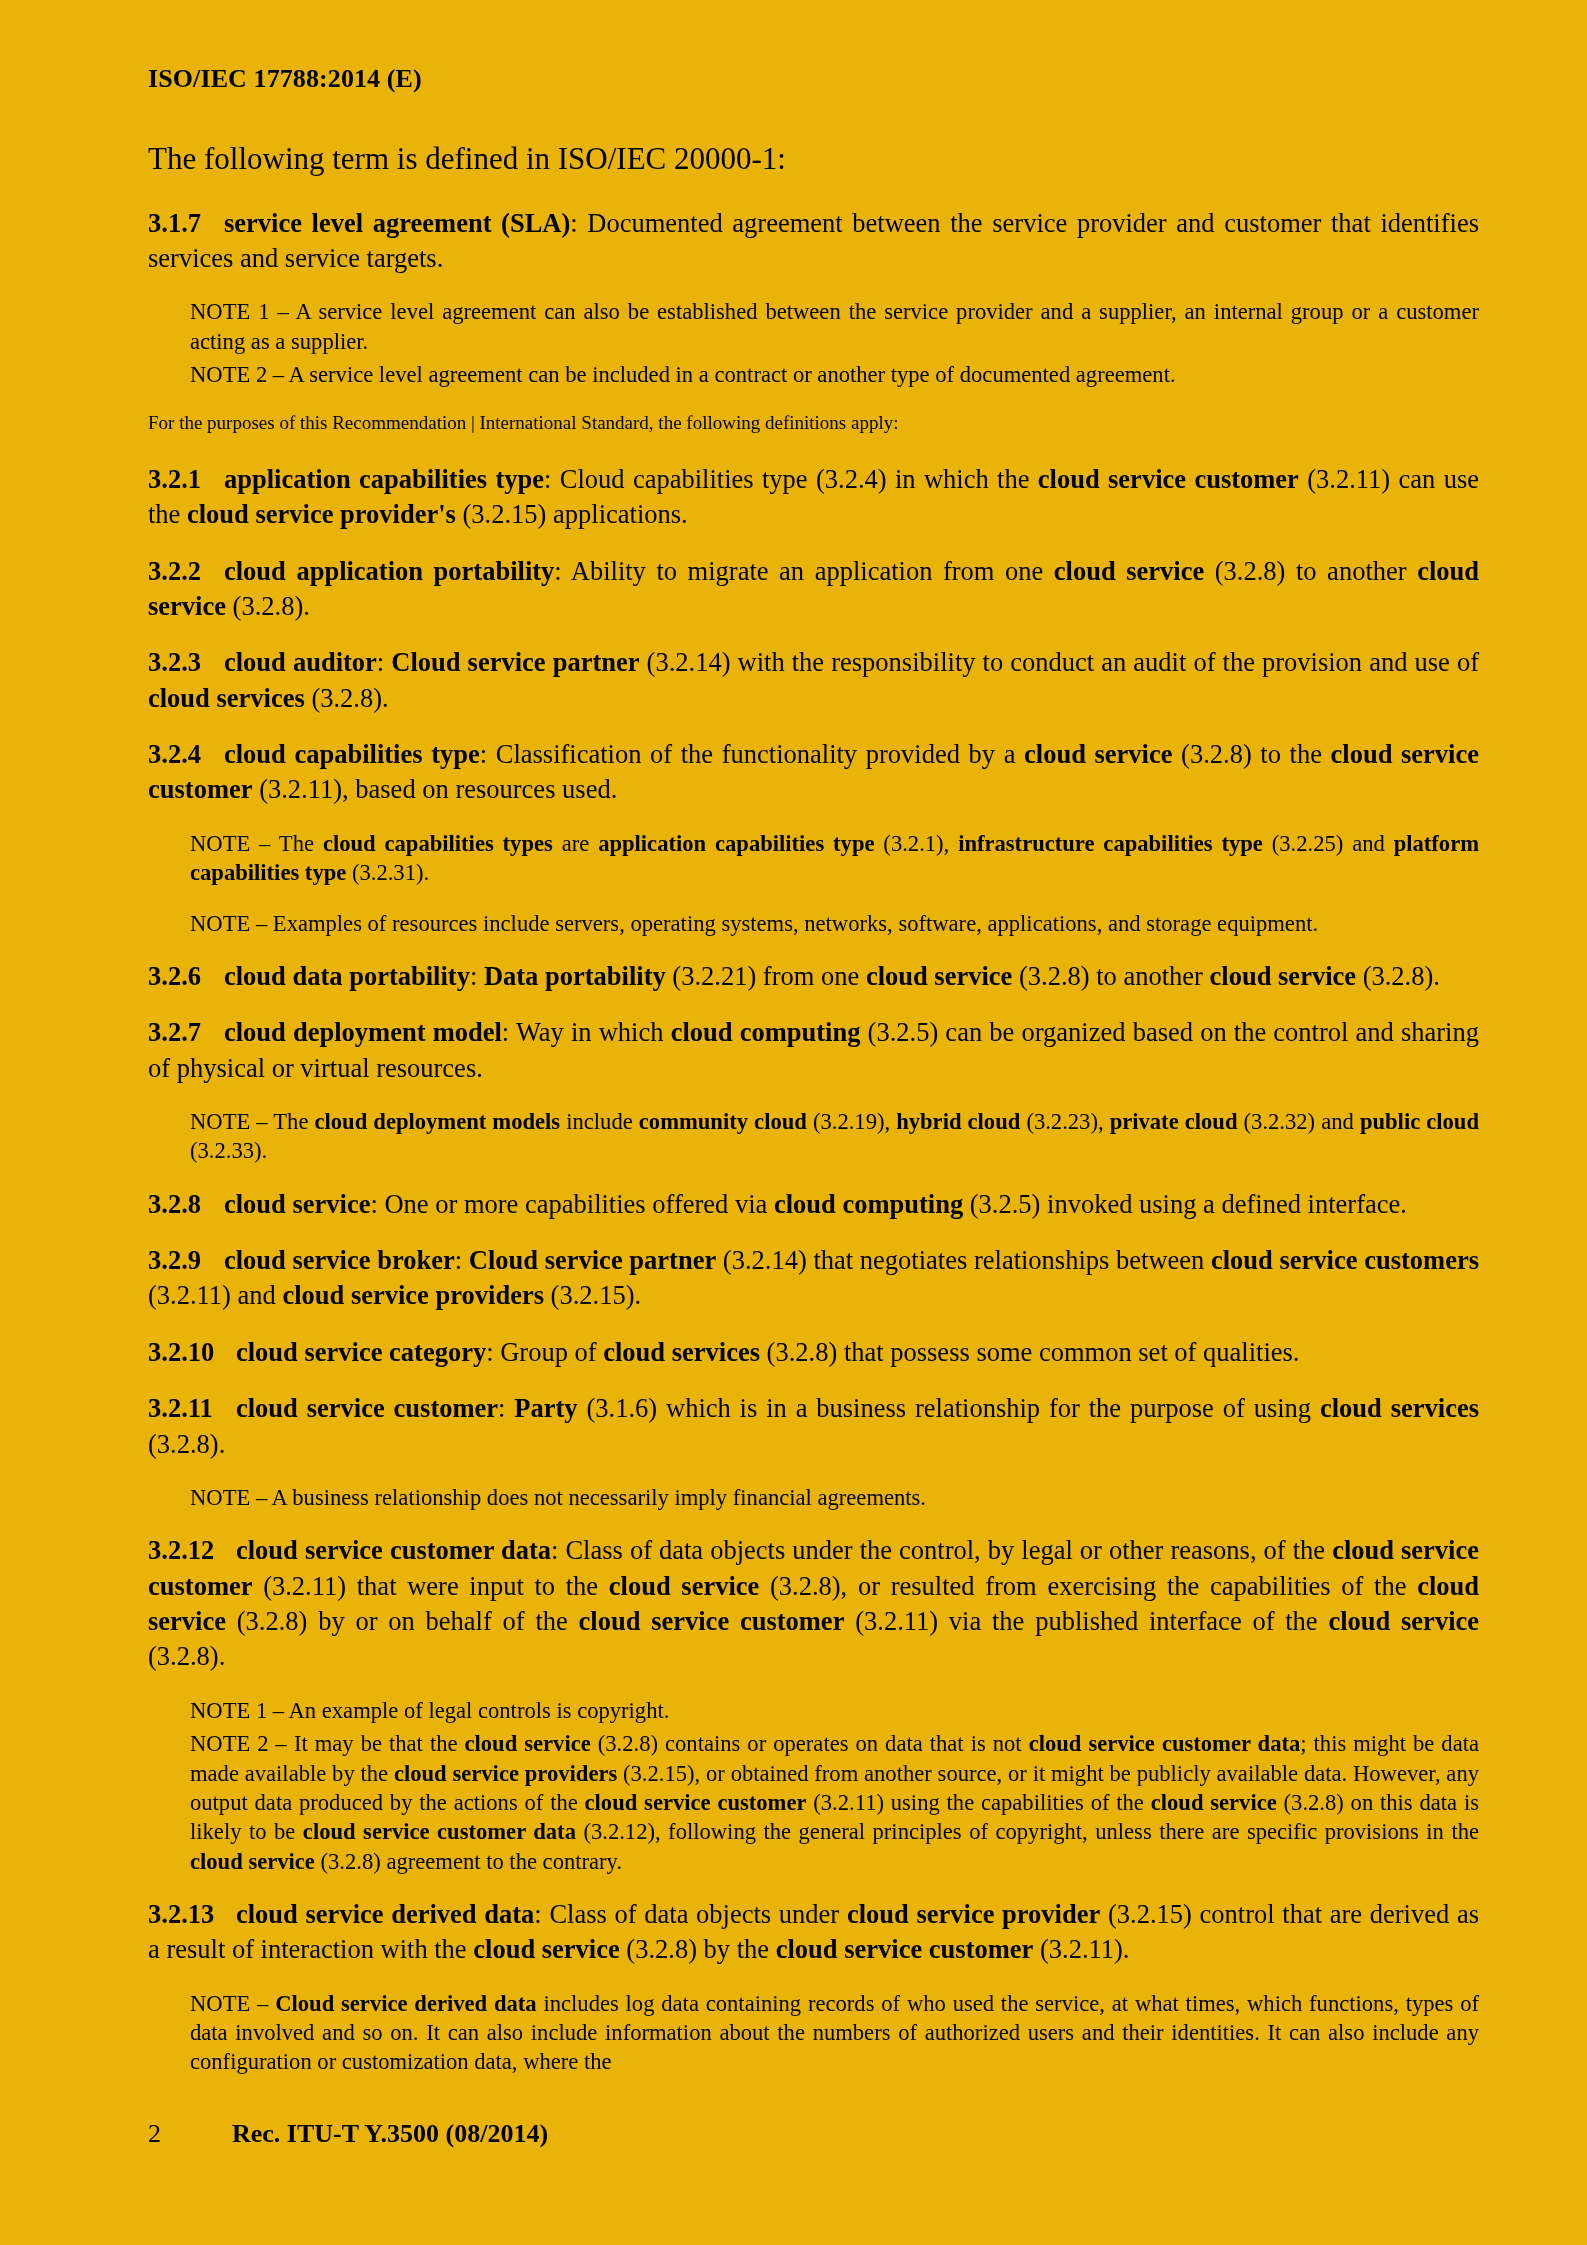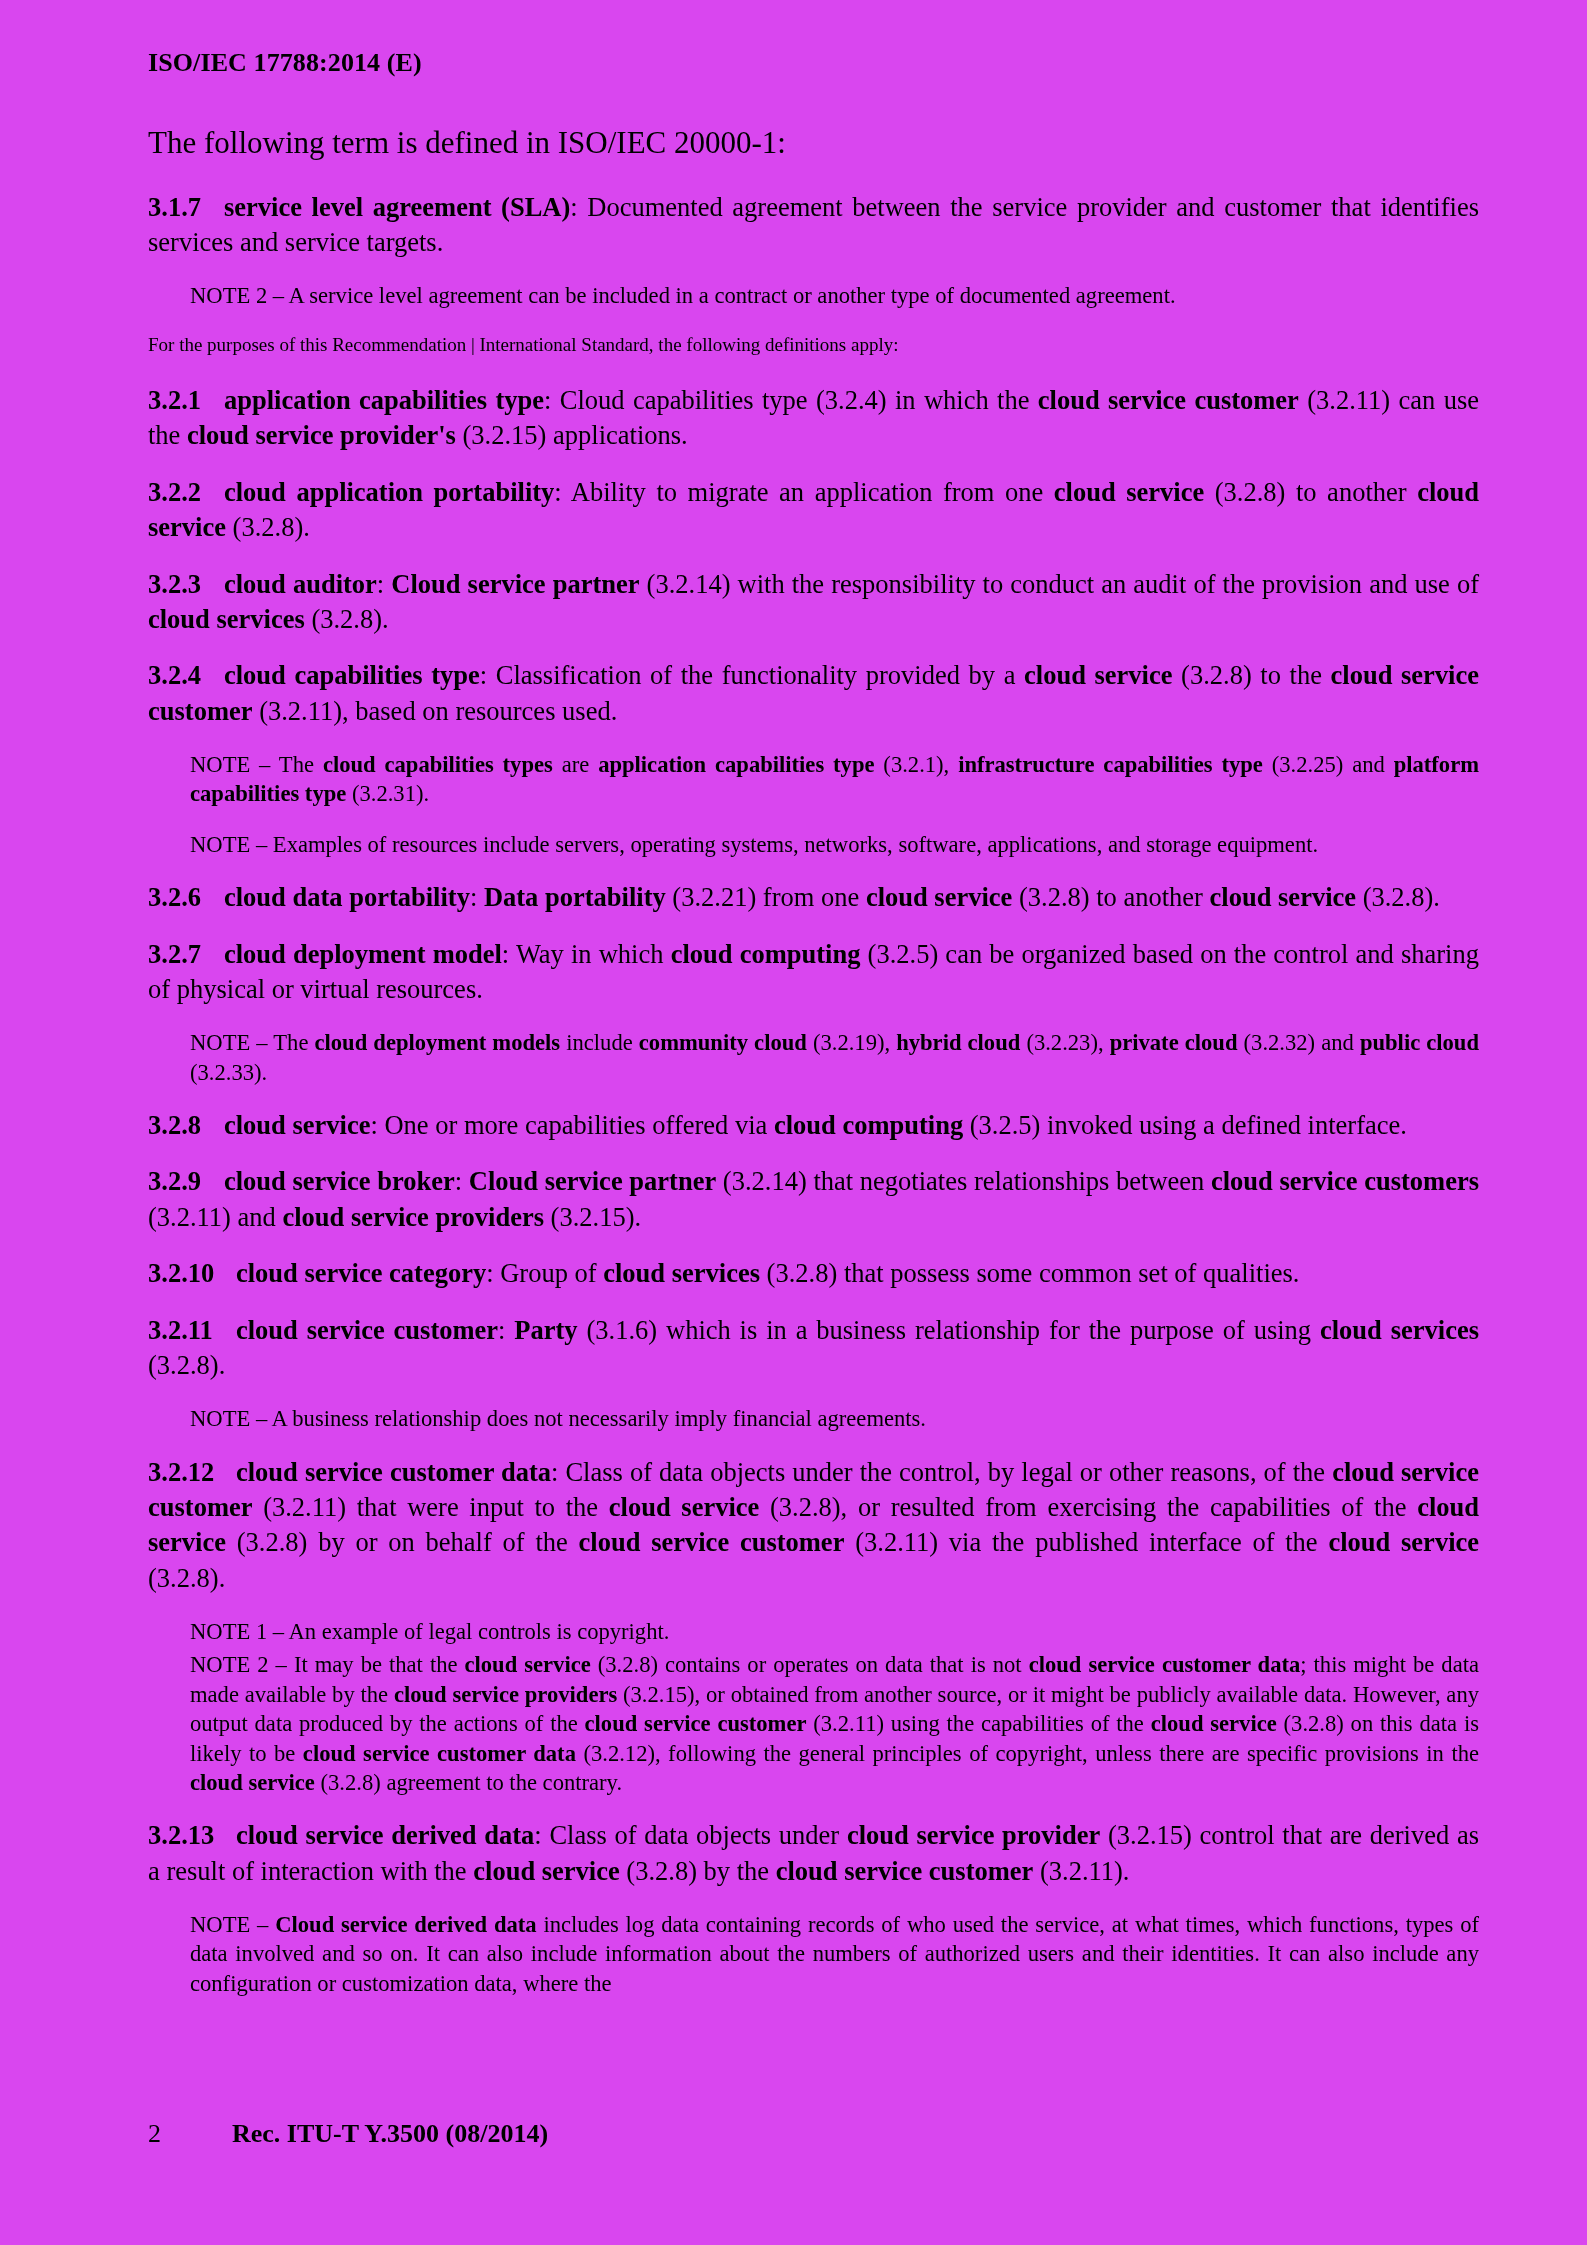--- a/index.html
+++ b/index.html
@@ -10,23 +10,23 @@
   }
   body {
     font-family: "Liberation Serif", "DejaVu Serif", serif;
     color: #000000;
   }
   .page {
     position: relative;
     width: 1587px;
     height: 2245px;
     margin: 0 auto;
-    background: #d946ef;
+    background: #eab308;
     box-sizing: border-box;
-    padding: 48px 108px 0 148px;
+    padding: 64px 108px 0 148px;
     overflow: hidden;
   }
   .running-head {
     font-size: 26px;
     font-weight: bold;
     letter-spacing: 0.1px;
     margin: 0 0 44px 0;
   }
   .lead-in {
     font-size: 31px;
@@ -99,20 +99,21 @@
 <div class="page">
 
   <div class="running-head">ISO/IEC 17788:2014 (E)</div>
 
   <p class="lead-in">The following term is defined in ISO/IEC 20000-1:</p>
 
   <p class="clause">
     <span class="num">3.1.7</span><span class="rich"><b>service level agreement (SLA)</b><span>: Documented agreement between the service provider and customer that identifies services and service targets.</span></span>
   </p>
   <div>
+      <p class="note"><span>NOTE 1 – A service level agreement can also be established between the service provider and a supplier, an internal group or a customer acting as a supplier.</span></p>
       <p class="note note-last"><span>NOTE 2 – A service level agreement can be included in a contract or another type of documented agreement.</span></p>
     </div>
 
 
   <p class="section-intro">For the purposes of this Recommendation | International Standard, the following definitions apply:</p>
 
   <div id="definitions-host">
       <p class="clause"><span class="num">3.2.1</span><span><b>application capabilities type</b><span>: Cloud capabilities type (3.2.4) in which the </span><b>cloud service customer</b><span> (3.2.11) can use the </span><b>cloud service provider's</b><span> (3.2.15) applications.</span></span></p>
       <p class="clause"><span class="num">3.2.2</span><span><b>cloud application portability</b><span>: Ability to migrate an application from one </span><b>cloud service</b><span> (3.2.8) to another </span><b>cloud service</b><span> (3.2.8).</span></span></p>
       <p class="clause"><span class="num">3.2.3</span><span><b>cloud auditor</b><span>: </span><b>Cloud service partner</b><span> (3.2.14) with the responsibility to conduct an audit of the provision and use of </span><b>cloud services</b><span> (3.2.8).</span></span></p>

